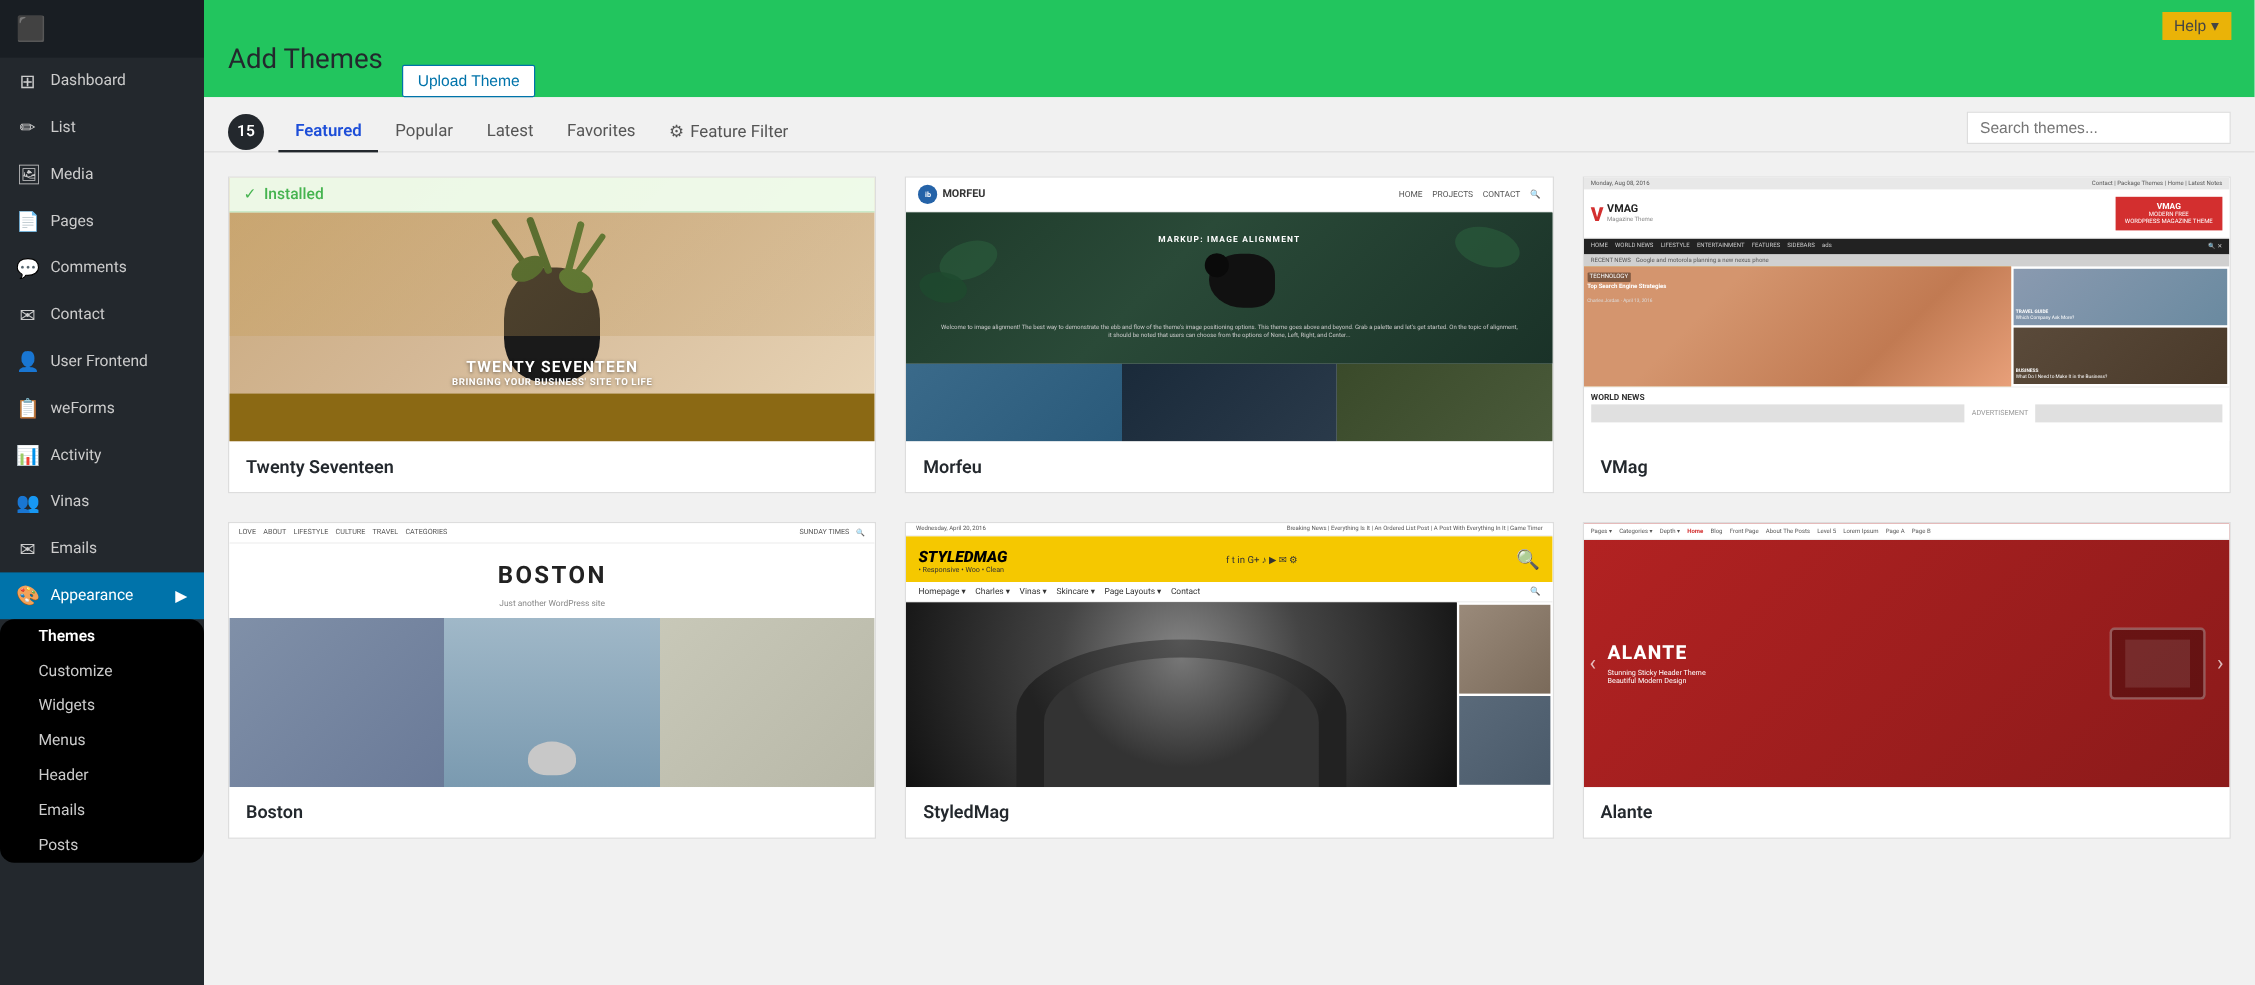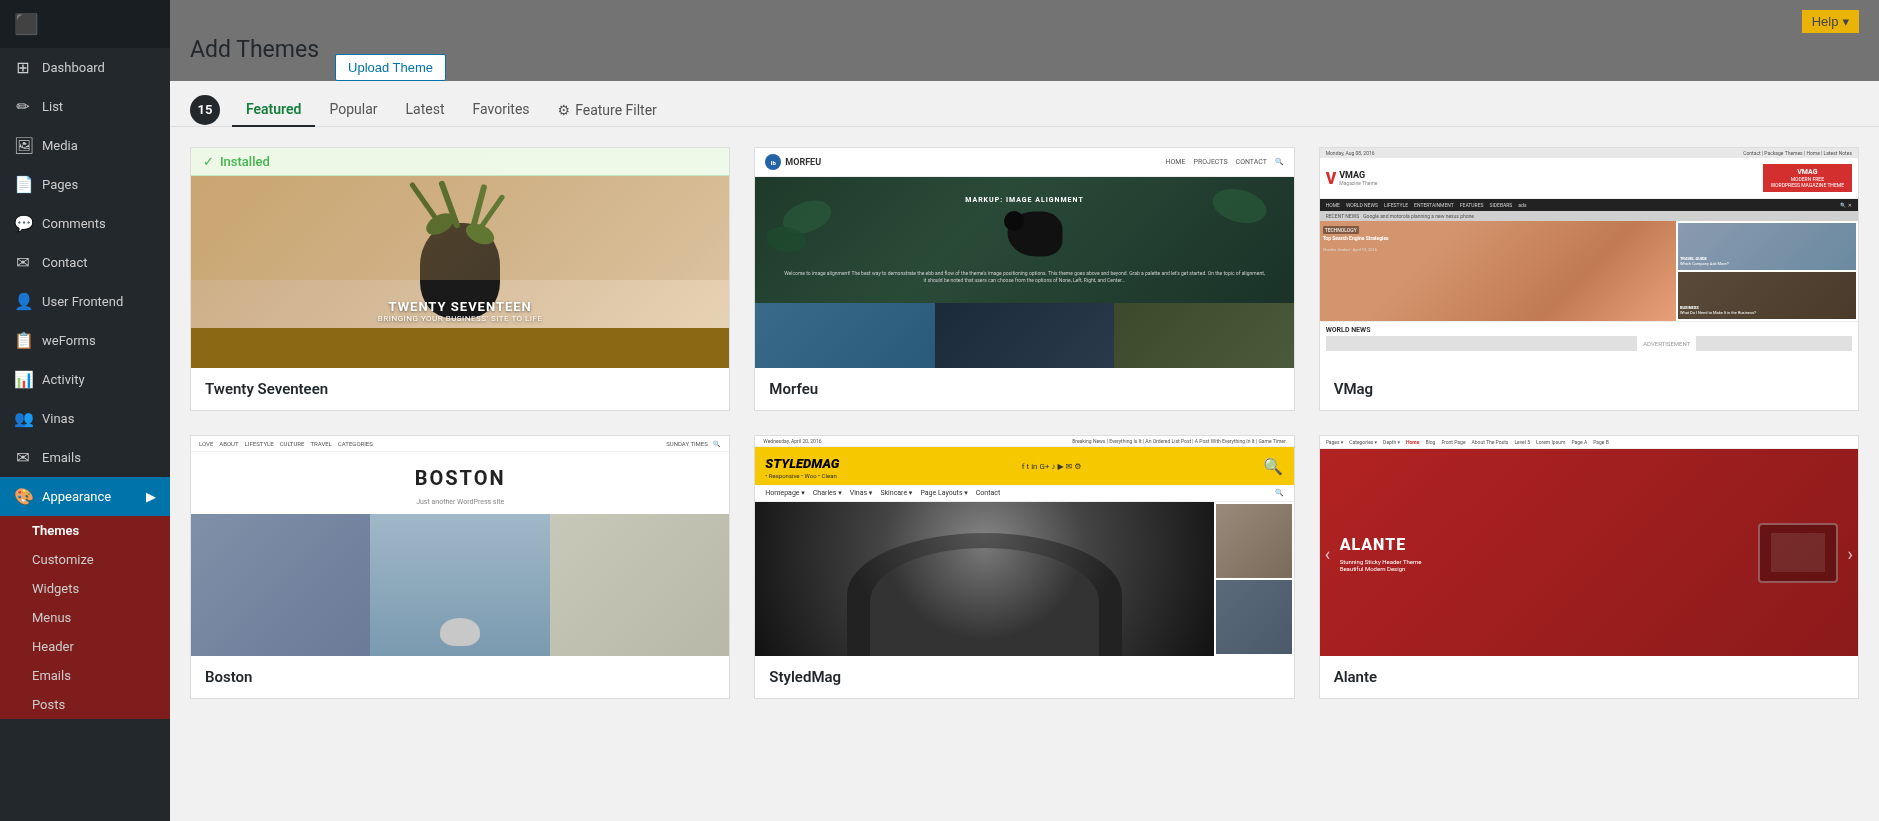--- a/index.html
+++ b/index.html
@@ -25,40 +25,41 @@
       display: flex; align-items: center; gap: 10px;
       padding: 10px 14px;
       cursor: pointer;
       color: #ccc;
       font-size: 13px;
       transition: background 0.1s;
     }
     .sidebar-item.active { background: #0073aa; color: #fff; }
     .sidebar-item .icon { font-size: 16px; width: 18px; text-align: center; }
     .sidebar-sub {
-      background: #7f1d1d;
+      background: #000000;
+      border-radius: 12px;
     }
     .sidebar-sub-item {
       display: block;
       padding: 7px 14px 7px 32px;
       font-size: 13px;
       color: #ccc;
       cursor: pointer;
     }
     .sidebar-sub-item.active { color: #fff; font-weight: 600; }
 
     
     #main {
       flex: 1;
       overflow-y: auto;
       background: #f1f1f1;
       padding: 0;
     }
     .main-header {
-      background: #737373;
+      background: #22c55e;
       padding: 18px 20px 0 20px;
       display: flex; align-items: center; gap: 16px;
     }
     .page-title {
       font-size: 23px;
       font-weight: 400;
       color: #23282d;
     }
     .upload-theme-btn {
       border: 1px solid #0073aa;
@@ -97,21 +98,21 @@
       margin-right: 12px;
     }
     .tab-item {
       padding: 8px 14px;
       font-size: 14px;
       cursor: pointer;
       color: #555;
       border-bottom: 2px solid transparent;
       margin-bottom: -1px;
     }
-    .tab-item.active { color: #15803d; border-bottom: 2px solid #23282d; font-weight: 600; }
+    .tab-item.active { color: #1d4ed8; border-bottom: 2px solid #23282d; font-weight: 600; }
     .tab-gear {
       display: flex; align-items: center; gap: 5px;
       padding: 8px 14px;
       font-size: 14px; color: #555; cursor: pointer;
     }
     .search-themes-wrap {
       margin-left: auto;
       padding-bottom: 6px;
     }
     .search-themes-input {
@@ -179,21 +180,21 @@
       text-align: center;
       color: #fff;
       font-size: 13px;
       font-weight: 700;
       letter-spacing: 1px;
       text-transform: uppercase;
       text-shadow: 0 1px 3px rgba(0,0,0,0.5);
     }
     .preview-subtitle {
       font-size: 8px;
-      font-weight: 400;
+      font-weight: 700;
       display: block;
       letter-spacing: 0.5px;
     }
 
     
     .preview-morfeu {
       width: 100%; height: 100%;
       background: #f0f0f0;
       display: flex; flex-direction: column;
       overflow: hidden;
@@ -542,20 +543,23 @@
 
   <div class="tabs-bar">
     <div class="theme-count-badge">15</div>
     <div class="tab-item active">Featured</div>
     <div class="tab-item">Popular</div>
     <div class="tab-item">Latest</div>
     <div class="tab-item">Favorites</div>
     <div class="tab-gear">
       <span>⚙</span>
       <span>Feature Filter</span>
+    </div>
+    <div class="search-themes-wrap">
+      <input class="search-themes-input" type="text" placeholder="Search themes..." style="">
     </div>
   </div>
 
   <div class="themes-grid">
 
     <div class="theme-card">
       <div class="theme-card-img">
         <div class="installed-badge">
           <span style="color:#46b450;">✓</span>
           <span>Installed</span>

